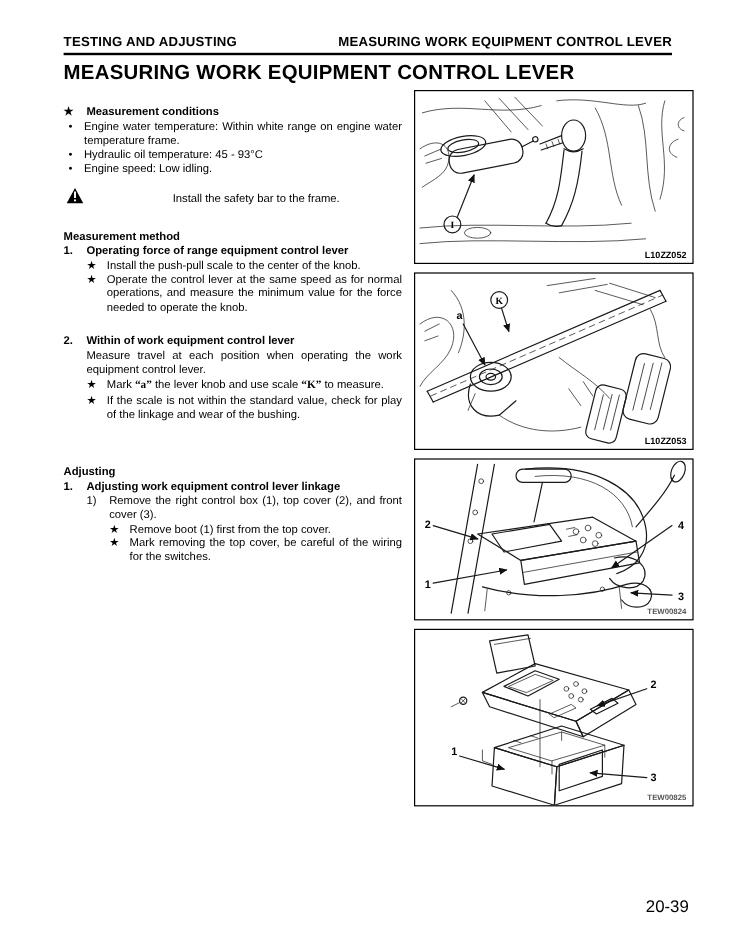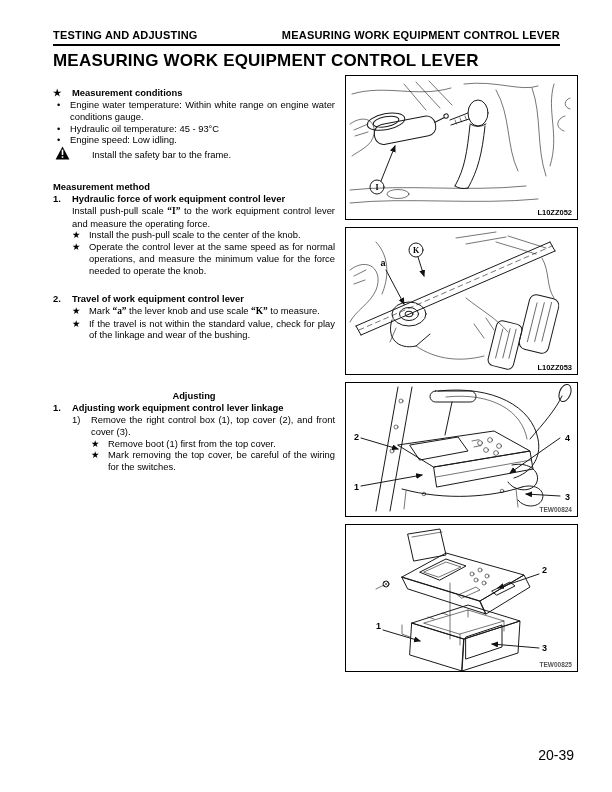--- a/index.html
+++ b/index.html
@@ -16,23 +16,23 @@
   .rcol{width:233px;display:flex;flex-direction:column;}
   
   .row{display:flex;align-items:flex-start;}
   .mk{flex:0 0 19px;}
   .mk.w17{flex:0 0 17px;}
   .mk.pad4{padding-left:4px;box-sizing:border-box;}
   .tx{flex:1;text-align:justify;}
   .b{font-weight:bold;}
   .ind19{margin-left:19px;}
   .ind38{margin-left:38px;} .mt16{margin-top:16px;}
-  .mt18{margin-top:18px;} .mt36{margin-top:49px;text-align:center;}
+  .mt18{margin-top:18px;} .mt36{margin-top:36px;}
   .term{font-family:"Liberation Serif",serif;font-weight:bold;}
-  .warn-row{display:flex;align-items:center;gap:22px;margin-left:2px;}
+  .warn-row{display:flex;align-items:center;gap:22px;margin-top:10px;margin-left:2px;text-align:center;}
   .warn-row .wtx{flex:1;}
   
   .fig{border:1px solid #000;background:#fff;}
   .fig + .fig{margin-top:7px;}
   .fig svg{display:block;}
   .lineart *{fill:none;stroke:#1a1a1a;stroke-width:1;stroke-linecap:round;stroke-linejoin:round;}
   .lineart .thin{stroke-width:.6;}
   .lineart text{fill:#000;stroke:none;font-family:"Liberation Sans",sans-serif;}
   .lineart .fillp{fill:#111;stroke:none;}
   .lineart .co{font-size:9px;font-weight:bold;}
@@ -56,21 +56,21 @@
   <div class="main">
 
     <div class="lcol">
 
       <div class="row">
         <span class="mk b">★</span>
         <span class="tx b">Measurement conditions</span>
       </div>
       <div class="row">
         <span class="mk w17 pad4">•</span>
-        <span class="tx">Engine water temperature: Within white range on engine water conditions gauge.</span>
+        <span class="tx">Engine water temperature: Within white range on engine water temperature frame.</span>
       </div>
       <div class="row">
         <span class="mk w17 pad4">•</span>
         <span class="tx">Hydraulic oil temperature: 45 - 93°C</span>
       </div>
       <div class="row">
         <span class="mk w17 pad4">•</span>
         <span class="tx">Engine speed: Low idling.</span>
       </div>
 
@@ -82,46 +82,46 @@
             <rect x="6.7" y="10.2" width="1.6" height="1.6" fill="#fff"></rect>
           </svg>
         </span>
         <span class="wtx">Install the safety bar to the frame.</span>
       </div>
 
       <div class="b mt18">Measurement method</div>
 
       <div class="row">
         <span class="mk b">1.</span>
-        <span class="tx b">Hydraulic force of work equipment control lever</span>
-      </div>
-      <div class="row">
-        <span class="mk"></span>
-        <span class="tx"><span>Install push-pull scale </span><span class="term">“I”</span><span> to the work equipment control lever and measure the operating force.</span></span>
+        <span class="tx b">Operating force of range equipment control lever</span>
       </div>
       <div class="row ind19">
         <span class="mk w17">★</span>
         <span class="tx">Install the push-pull scale to the center of the knob.</span>
       </div>
       <div class="row ind19">
         <span class="mk w17">★</span>
         <span class="tx">Operate the control lever at the same speed as for normal operations, and measure the minimum value for the force needed to operate the knob.</span>
       </div>
 
       <div class="row mt16">
         <span class="mk b">2.</span>
-        <span class="tx b">Travel of work equipment control lever</span>
+        <span class="tx b">Within of work equipment control lever</span>
+      </div>
+      <div class="row">
+        <span class="mk"></span>
+        <span class="tx">Measure travel at each position when operating the work equipment control lever.</span>
       </div>
       <div class="row ind19">
         <span class="mk w17">★</span>
         <span class="tx"><span>Mark </span><span class="term">“a”</span><span> the lever knob and use scale </span><span class="term">“K”</span><span> to measure.</span></span>
       </div>
       <div class="row ind19">
         <span class="mk w17">★</span>
-        <span class="tx">If the travel is not within the standard value, check for play of the linkage and wear of the bushing.</span>
+        <span class="tx">If the scale is not within the standard value, check for play of the linkage and wear of the bushing.</span>
       </div>
 
       <div class="b mt36">Adjusting</div>
 
       <div class="row">
         <span class="mk b">1.</span>
         <span class="tx b">Adjusting work equipment control lever linkage</span>
       </div>
       <div class="row ind19">
         <span class="mk">1)</span>

